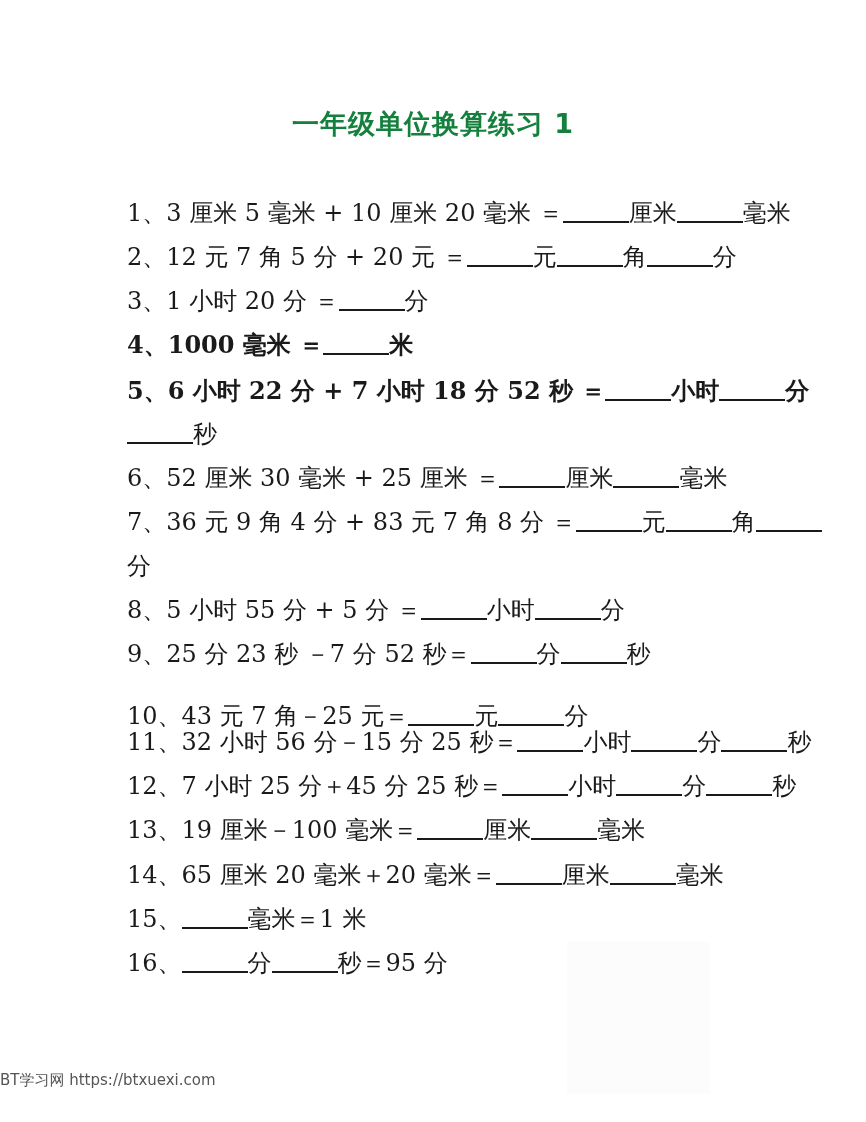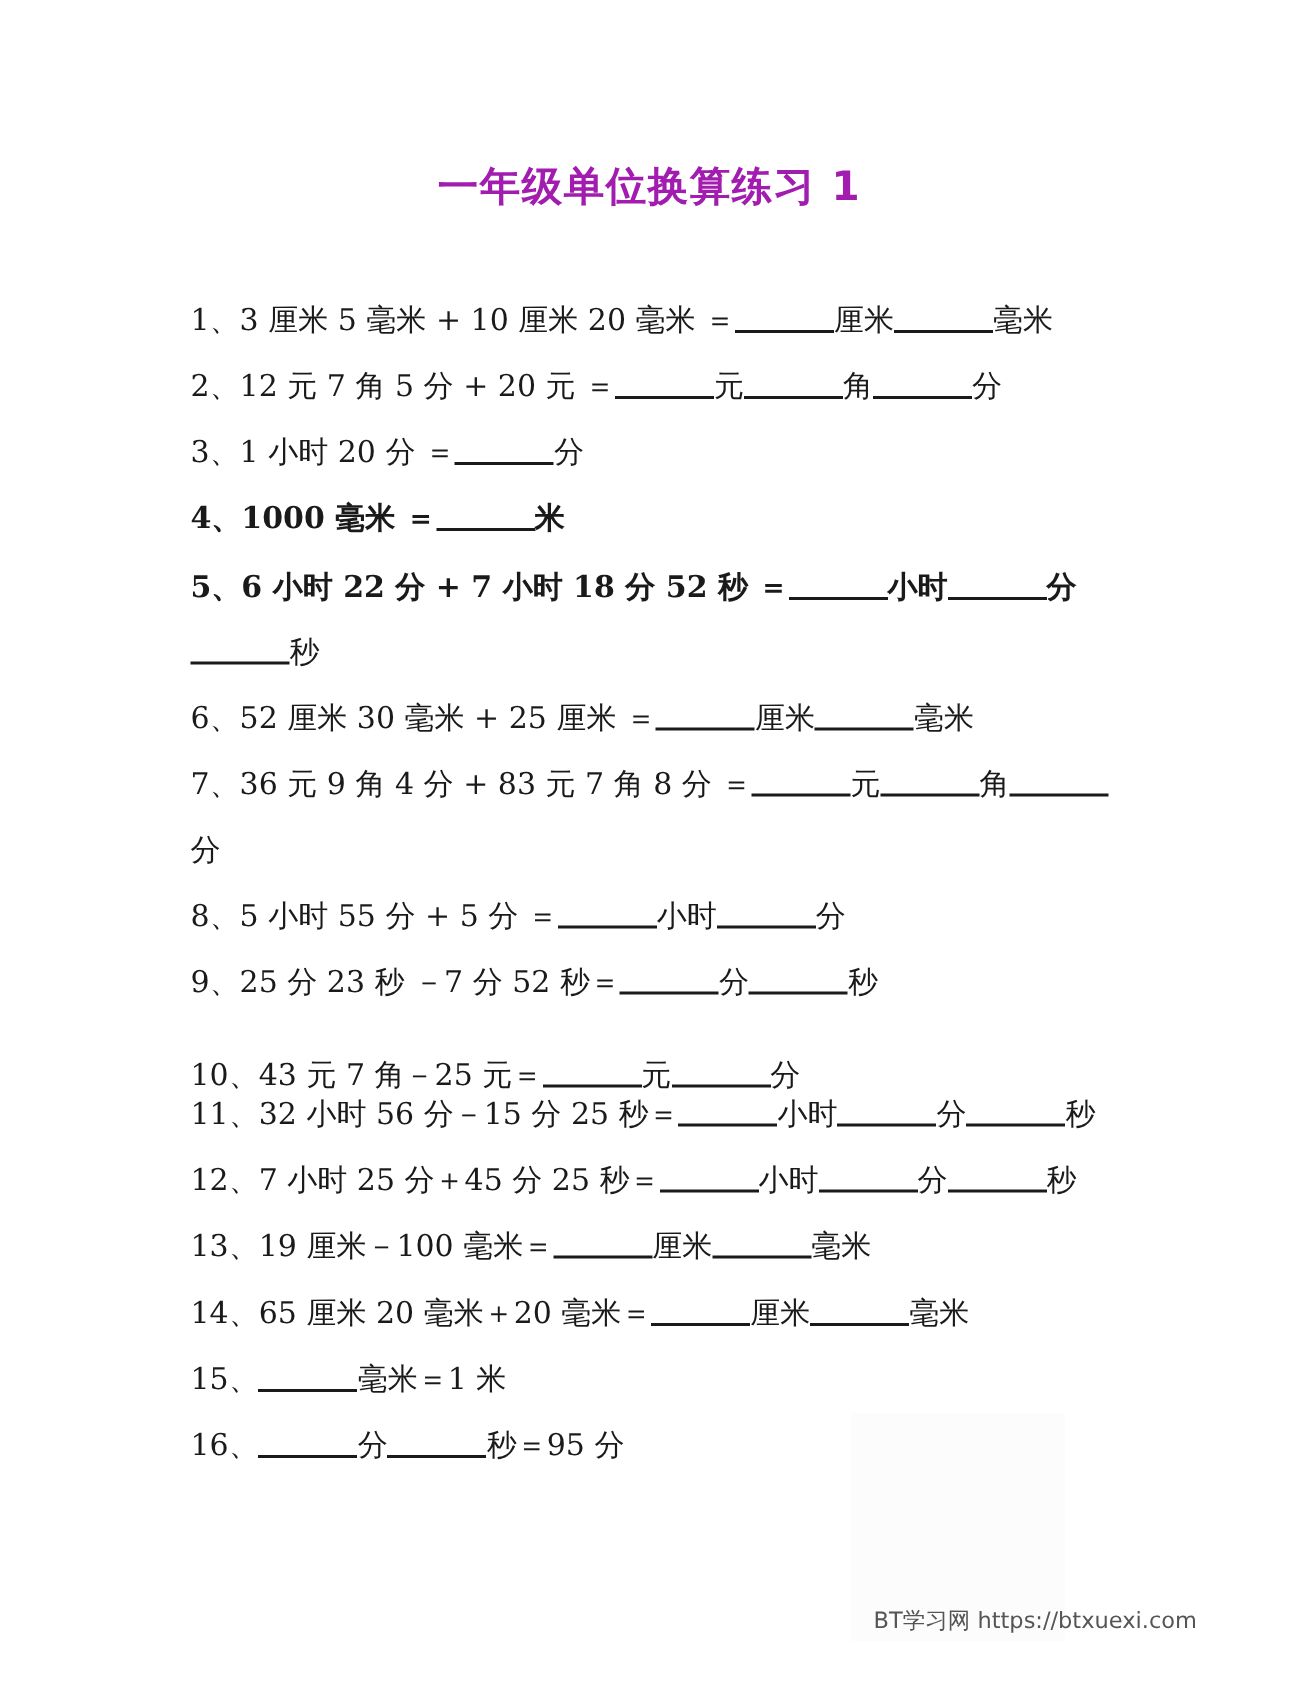--- a/index.html
+++ b/index.html
@@ -16,44 +16,44 @@
       color: #1a1a1a;
     }
     .title {
       position: absolute;
       top: 106px;
       left: 0;
       width: 866px;
       text-align: center;
       font-size: 27px;
       font-weight: bold;
-      color: #a21caf;
+      color: #15803d;
       font-family: "DejaVu Sans", "Liberation Sans", sans-serif;
       letter-spacing: 1px;
     }
     .line {
       position: absolute;
       left: 127px;
-      font-size: 20px;
+      font-size: 24px;
       line-height: 28px;
       white-space: nowrap;
     }
     .blank {
       display: inline-block;
       width: 66px;
       border-bottom: 2px solid #1a1a1a;
       height: 20px;
       vertical-align: -2px;
     }
     .footer {
       position: absolute;
       top: 1071px;
       left: 0;
       width: 798px;
-      text-align: right;
+      text-align: left;
       font-size: 15px;
       color: #555555;
       font-family: "DejaVu Sans", "Liberation Sans", sans-serif;
     }
     .watermark-box {
       position: absolute;
       left: 567px;
       top: 942px;
       width: 143px;
       height: 152px;

